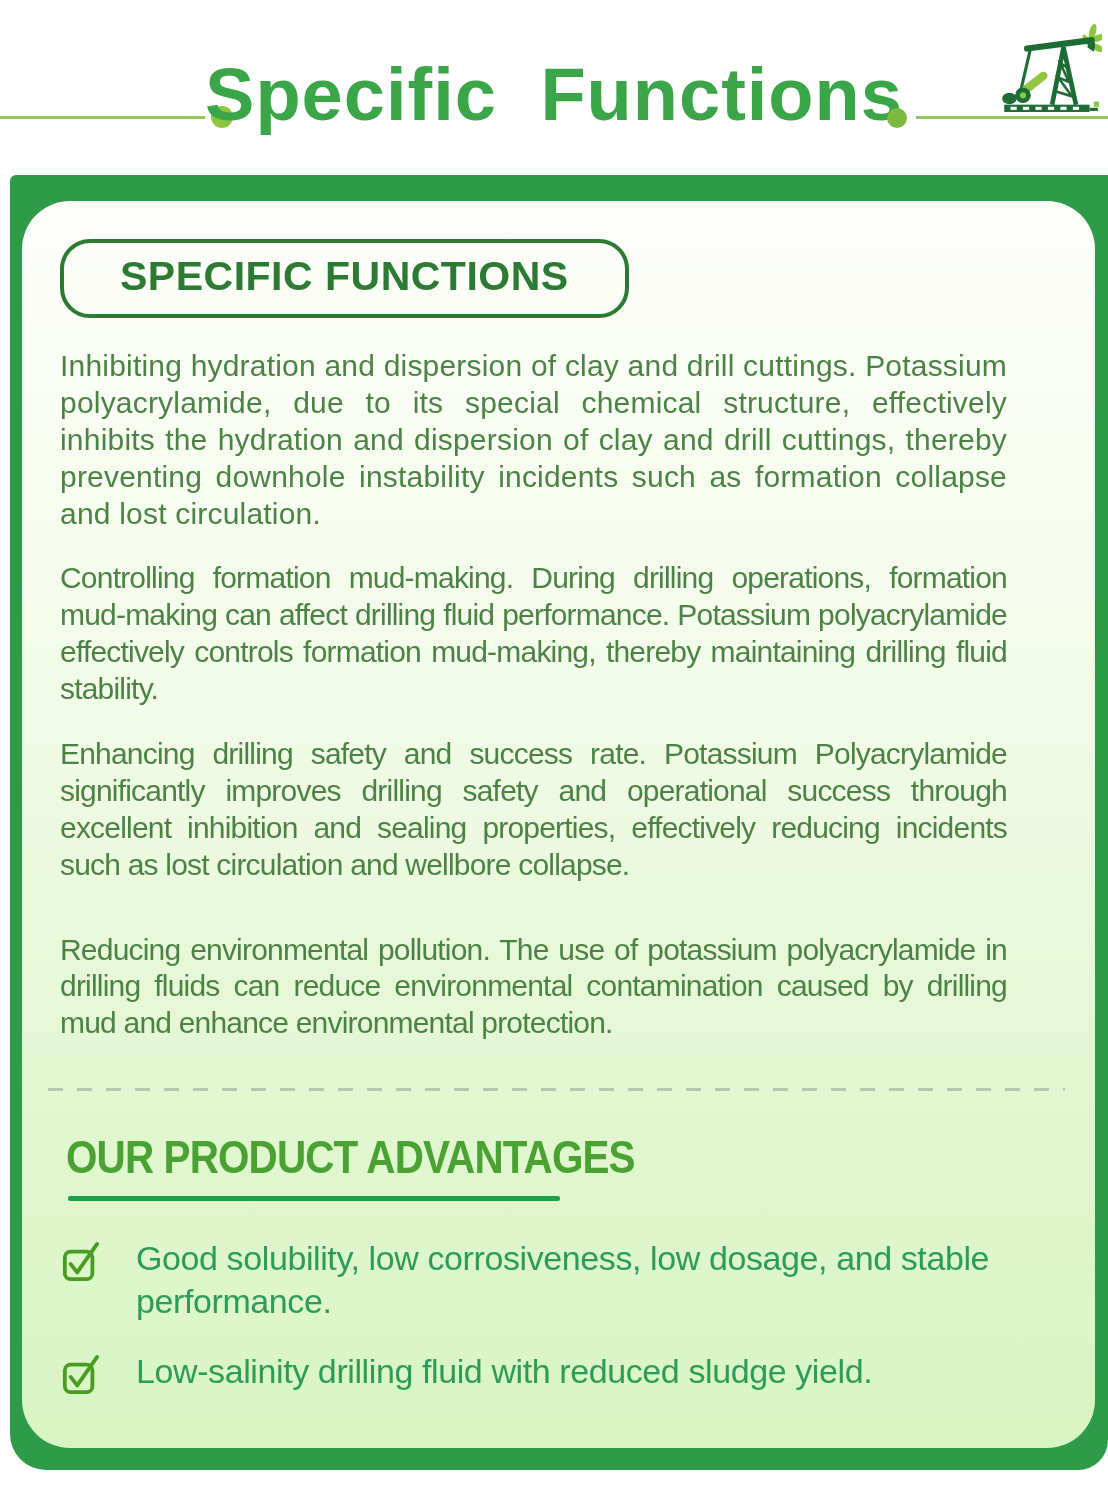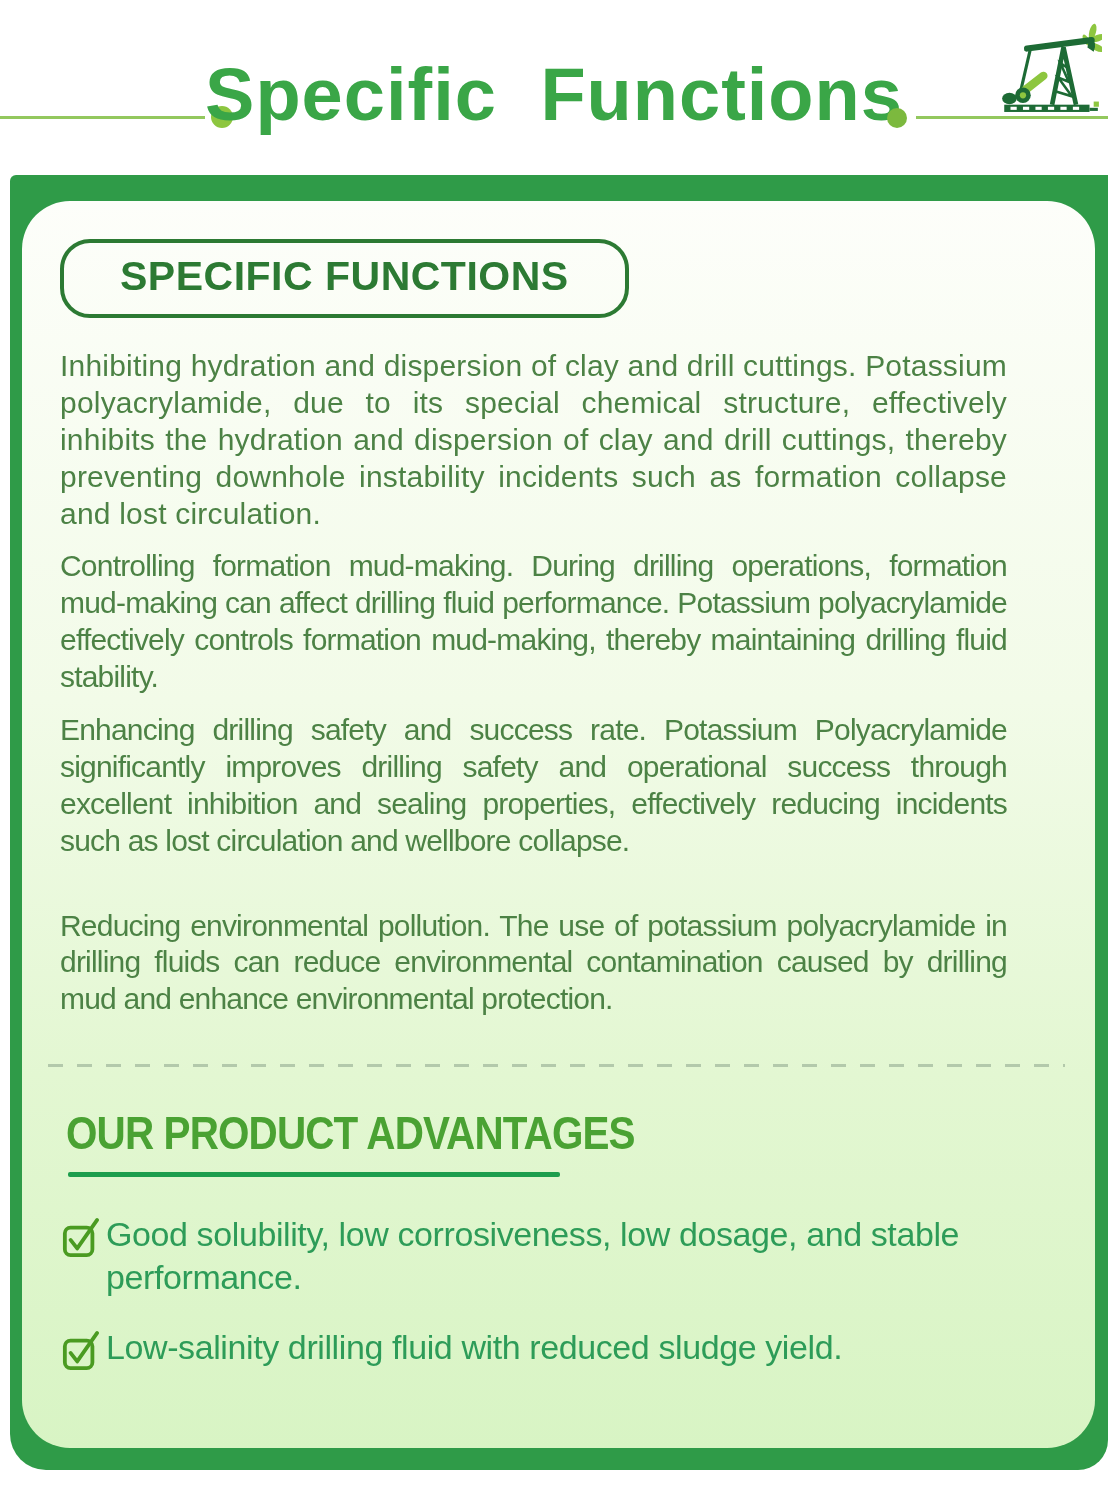--- a/index.html
+++ b/index.html
@@ -43,21 +43,21 @@
   .section-title-box {
     display:inline-block;
     border:4px solid #2c7a33;
     border-radius:30px;
     padding:10px 56px 14px 56px;
     font-size:41px; font-weight:bold; color:#2c7a33;
     letter-spacing:0.5px;
   }
 
   .paragraphs p {
-    margin-top:16px;
+    margin-top:28px;
     font-size:30px;
     line-height:1.23;
     color:#4c8245;
     text-align:justify;
     letter-spacing:-0.2px;
   }
   .paragraphs p.first { margin-top:30px; letter-spacing:0.2px; }
   .paragraphs p.tight { letter-spacing:-0.8px; }
   .paragraphs p.gap   { margin-top:48px; }
 
@@ -77,21 +77,21 @@
   .advantages-underline {
     margin:12px 0 0 8px;
     width:492px; height:5px;
     background:#1d9e4d; border-radius:2px;
   }
 
   .advantage-list { margin-top:36px; }
   .advantage-item {
     display:flex; align-items:flex-start;
     margin:0 0 27px 2px;
-    gap:6px;
+    gap:36px;
   }
   .advantage-item .check-icon { flex:0 0 auto; width:38px; height:44px; margin-top:3px; }
   .advantage-item .advantage-text {
     font-size:34px; line-height:1.26; color:#2d9c58; letter-spacing:-0.4px;
   }
 </style>
 </head>
 <body>
 
 <div class="header">

